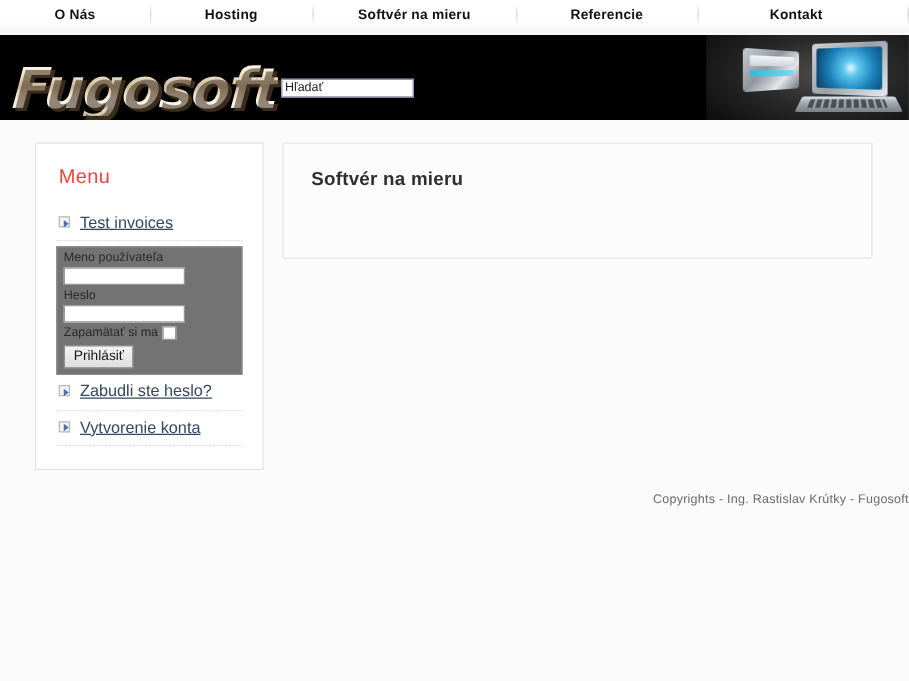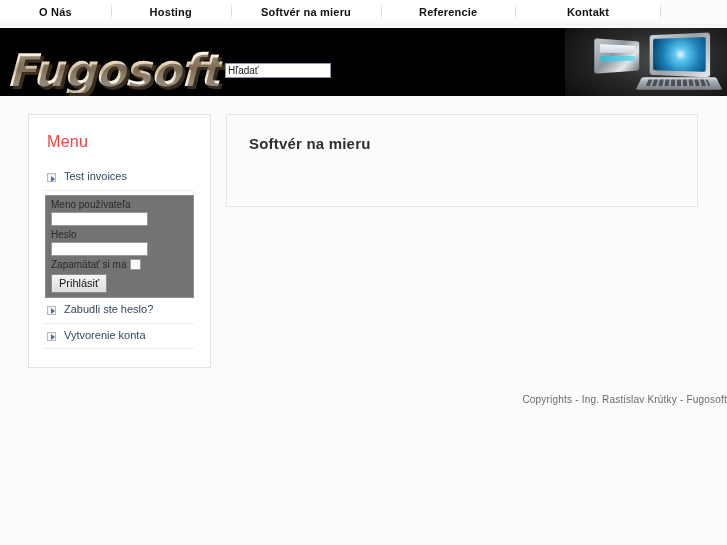--- a/index.html
+++ b/index.html
@@ -7,21 +7,21 @@
     margin: 0; padding: 0;
     width: 727px; height: 545px;
     background: #fbfbfb;
     font-family: "Liberation Sans", sans-serif;
     overflow: hidden;
   }
 
   
   #topnav {
     position: absolute; left: 0; top: 0;
-    width: 661px; height: 24px;
+    width: 727px; height: 24px;
     background: linear-gradient(to bottom, #ffffff 0%, #ffffff 70%, #f7f7f7 100%);
     display: flex;
     align-items: center;
   }
   .nav-item {
     position: relative;
     height: 24px;
     display: flex;
     align-items: center;
     justify-content: center;
@@ -225,22 +225,23 @@
   }
   .bullet::after {
     content: "";
     position: absolute;
     left: 2.5px; top: 1.5px;
     border-left: 4px solid #4a6fb5;
     border-top: 3px solid transparent;
     border-bottom: 3px solid transparent;
   }
   .menu-link {
-    font-size: 11px;
+    font-size: 13px;
     color: #33475f;
+    text-decoration: underline;
     line-height: 1.25;
     cursor: pointer;
   }
 
   
   #login-box {
     border: 1px solid #8d8d8d;
     padding: 3px 5px 4px 5px;
     margin: 4px 0 0 0;
     background: #737373;

